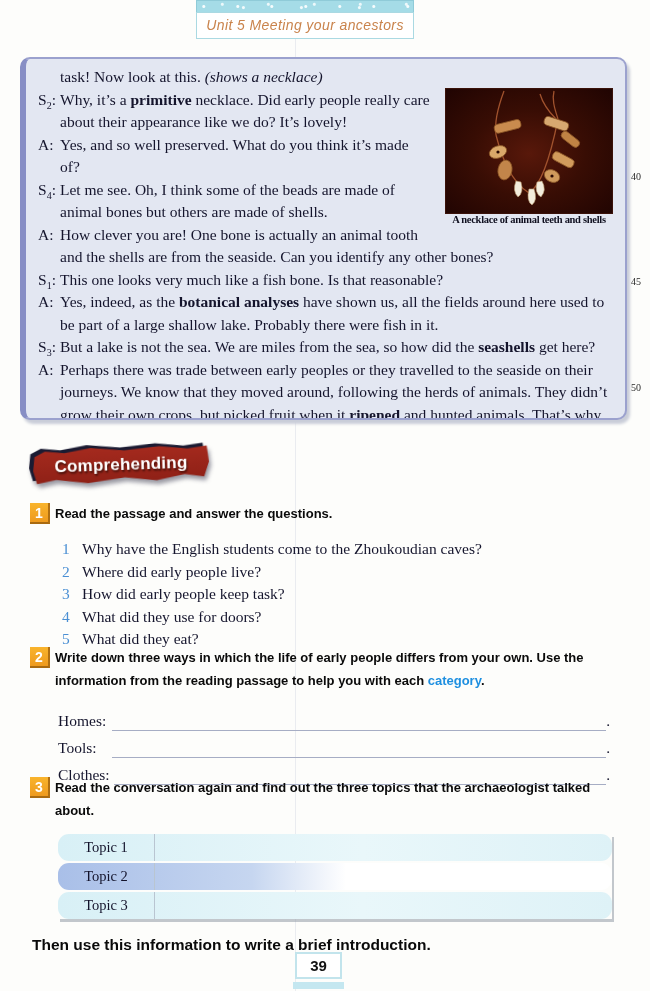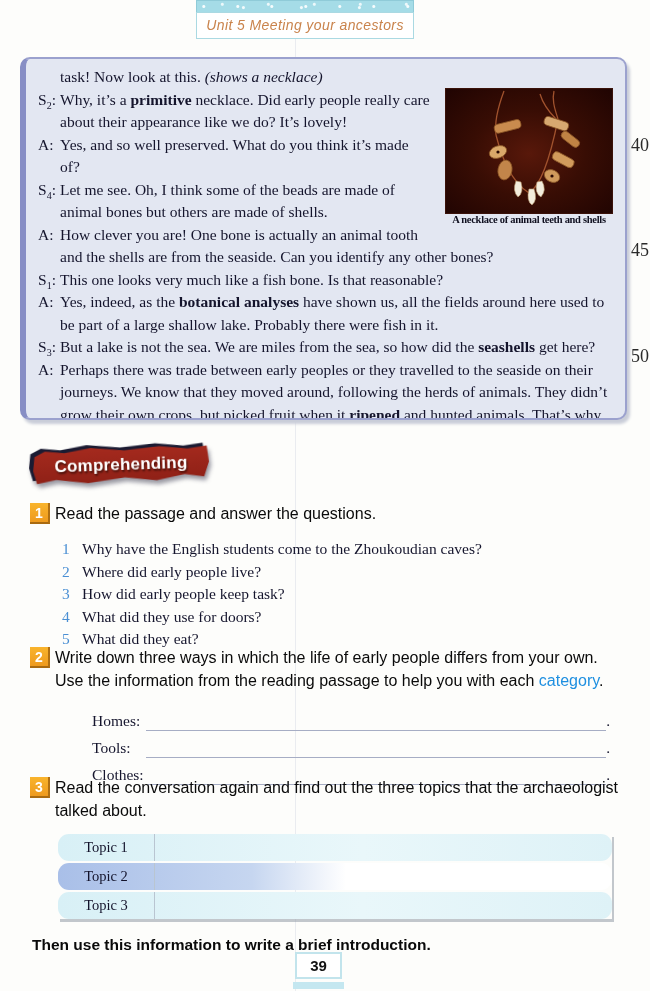--- a/index.html
+++ b/index.html
@@ -36,21 +36,21 @@
   .dl{margin:0; padding-left:22px; position:relative;}
   .spk{position:absolute; left:0; top:0;}
   .spk sub{font-size:10px; line-height:0;}
   .figure{float:right; width:172px; margin:22px 0 6px 12px; text-align:center;}
   .fig-img{width:166px; height:124px; margin:0 auto; border:1px solid #3a120a;
     background:radial-gradient(ellipse at 50% 52%, #58180a 0%, #380d04 48%, #200402 100%);}
   .fig-img svg{display:block; width:100%; height:100%;}
   .fig-caption{margin-top:0; font-size:10.5px; font-weight:bold; letter-spacing:-0.3px;
     white-space:nowrap; color:#101020;}
 
-  .margin-num{position:absolute; left:631px; font-size:18px; color:#2a2a2a;}
+  .margin-num{position:absolute; left:631px; font-size:10px; color:#2a2a2a;margin-top:36px;}
 
   
   .banner-wrap{position:absolute; left:33px; top:446px; transform:rotate(-2deg);
     filter:drop-shadow(-4px -3px 0 #1b1b32) drop-shadow(2px 4px 2px rgba(30,30,55,.45));}
   .banner-shape{
     width:176px; height:37px; background:linear-gradient(180deg,#a52a1e 0%, #8e2016 100%);
     clip-path:polygon(1% 22%, 7% 8%, 18% 14%, 33% 3%, 52% 12%, 72% 4%, 88% 13%, 99% 7%,
                       100% 50%, 97% 90%, 86% 82%, 70% 96%, 52% 85%, 31% 97%, 13% 86%, 2% 95%, 0 60%);
     display:flex; align-items:center; justify-content:center;
   }
@@ -58,31 +58,31 @@
     font-size:17px; color:#ffffff; text-shadow:1px 2px 2px #44100a; letter-spacing:.2px;}
 
   
   .section{position:absolute; left:30px; width:600px;}
   .sec-head{display:flex; gap:5px; align-items:flex-start;}
   .badge{flex:0 0 auto; width:20px; height:21px; margin-top:1px;
     background:linear-gradient(180deg,#f9b42c,#ee9a1e);
     border-right:2px solid #b06f12; border-bottom:2px solid #a96a10;
     box-sizing:border-box; display:flex; align-items:center; justify-content:center;
     font-family:"Liberation Sans", sans-serif; font-weight:bold; font-size:14px; color:#ffffff;}
-  .sec-title{font-family:"Liberation Sans", sans-serif; font-weight:normal;
-    font-size:16px; line-height:23px; color:#0a0a0a; max-width:566px;}
+  .sec-title{font-family:"Liberation Sans", sans-serif; font-weight:bold;
+    font-size:13px; line-height:23px; color:#0a0a0a; max-width:566px;}
   .link-blue{color:#1e8fe0;}
 
   .q-list{margin:13px 0 0 32px;}
   .q-row{display:flex; line-height:22.6px; font-size:15.5px;}
   .q-num{flex:0 0 20px; color:#4a8fd4;}
   .q-text{color:#15152d;}
 
   .fields{margin:12px 0 0 28px; width:552px;}
-  .field-row{display:flex; align-items:flex-end; height:27px; font-size:15.5px;margin-left:34px;}
+  .field-row{display:flex; align-items:flex-end; height:27px; font-size:15.5px;}
   .field-label{flex:0 0 50px; padding-bottom:1px;}
   .field-line{flex:1 1 auto; border-bottom:1px solid #a6adc4; height:20px; margin-left:4px;}
   .field-dot{flex:0 0 auto; padding-bottom:1px;}
 
   .topic-table{margin:12px 0 0 28px; width:554px; box-shadow:2px 3px 0 rgba(145,155,165,.55);}
   .topic-row{height:27px; margin-bottom:2px; display:flex; align-items:center;
     background:linear-gradient(90deg,#d8f0f6 0%, #e9f7fa 55%, #def2f7 100%);border-radius:11px;}
   .topic-row:last-child{margin-bottom:17px;}
   .topic-row.hl{background:linear-gradient(90deg,#a9bfe8 0%, #c6d6f0 35%, #ffffff 52%, #ffffff 100%);}
   .topic-label{flex:0 0 97px; text-align:center; font-size:14.5px; color:#13132b;

